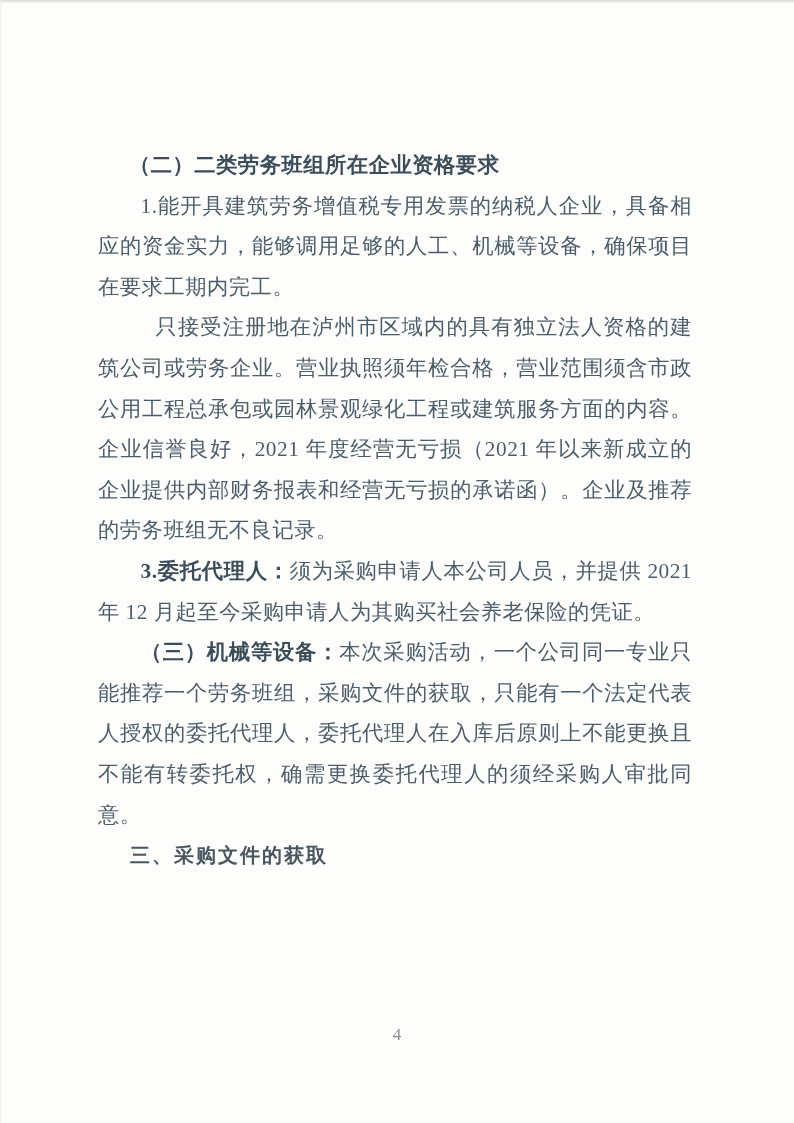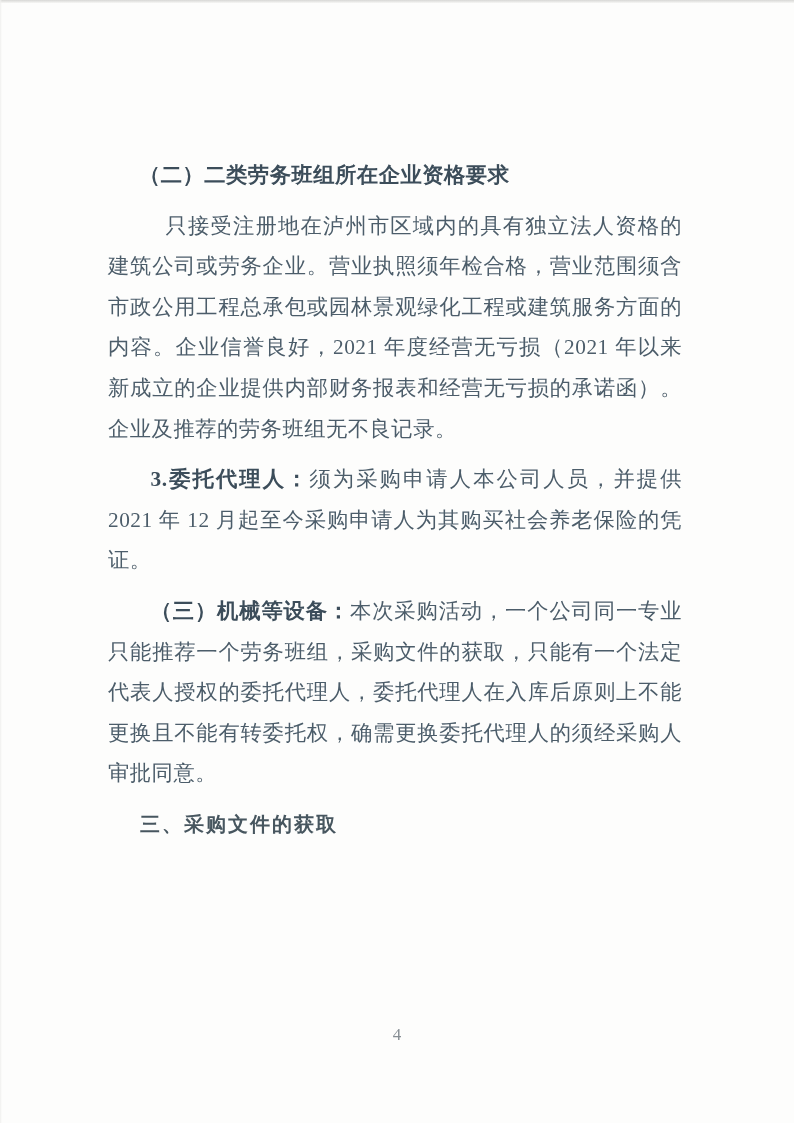--- a/index.html
+++ b/index.html
@@ -32,21 +32,21 @@
     left: 98px;
     top: 145px;
     width: 594px;
     font-size: 21.3px;
     line-height: 40.6px;
     color: #4c5d6a;
     text-align: justify;
     letter-spacing: 0.5px;
   }
   .content p {
-    margin: 10px;
+    margin: 0;
     text-indent: 2em;
   }
   p.heading-num {
     font-weight: bold;
     color: #3c4d5a;
     text-indent: 1.45em;
   }
   p.heading-sub {
     font-weight: bold;
     color: #3c4d5a;
@@ -80,20 +80,21 @@
 </style>
 </head>
 <body>
 
 <div class="scan-edge-top"></div>
 <div class="scan-edge-left"></div>
 
 <main class="content">
   <p class="heading-num">（二）二类劳务班组所在企业资格要求</p>
 
+  <p>1.能开具建筑劳务增值税专用发票的纳税人企业，具备相应的资金实力，能够调用足够的人工、机械等设备，确保项目在要求工期内完工。</p>
 
 
   <p class="indent-big">只接受注册地在泸州市区域内的具有独立法人资格的建筑公司或劳务企业。营业执照须年检合格，营业范围须含市政公用工程总承包或园林景观绿化工程或建筑服务方面的内容。企业信誉良好，2021 年度经营无亏损（2021 年以来新成立的企业提供内部财务报表和经营无亏损的承诺函）。企业及推荐的劳务班组无不良记录。</p>
 
   <p><span class="bold-lead">3.委托代理人：</span><span>须为采购申请人本公司人员，并提供 2021 年 12 月起至今采购申请人为其购买社会养老保险的凭证。</span></p>
 
 
 
   <p><span class="bold-lead">（三）机械等设备：</span><span>本次采购活动，一个公司同一专业只能推荐一个劳务班组，采购文件的获取，只能有一个法定代表人授权的委托代理人，委托代理人在入库后原则上不能更换且不能有转委托权，确需更换委托代理人的须经采购人审批同意。</span></p>
 

